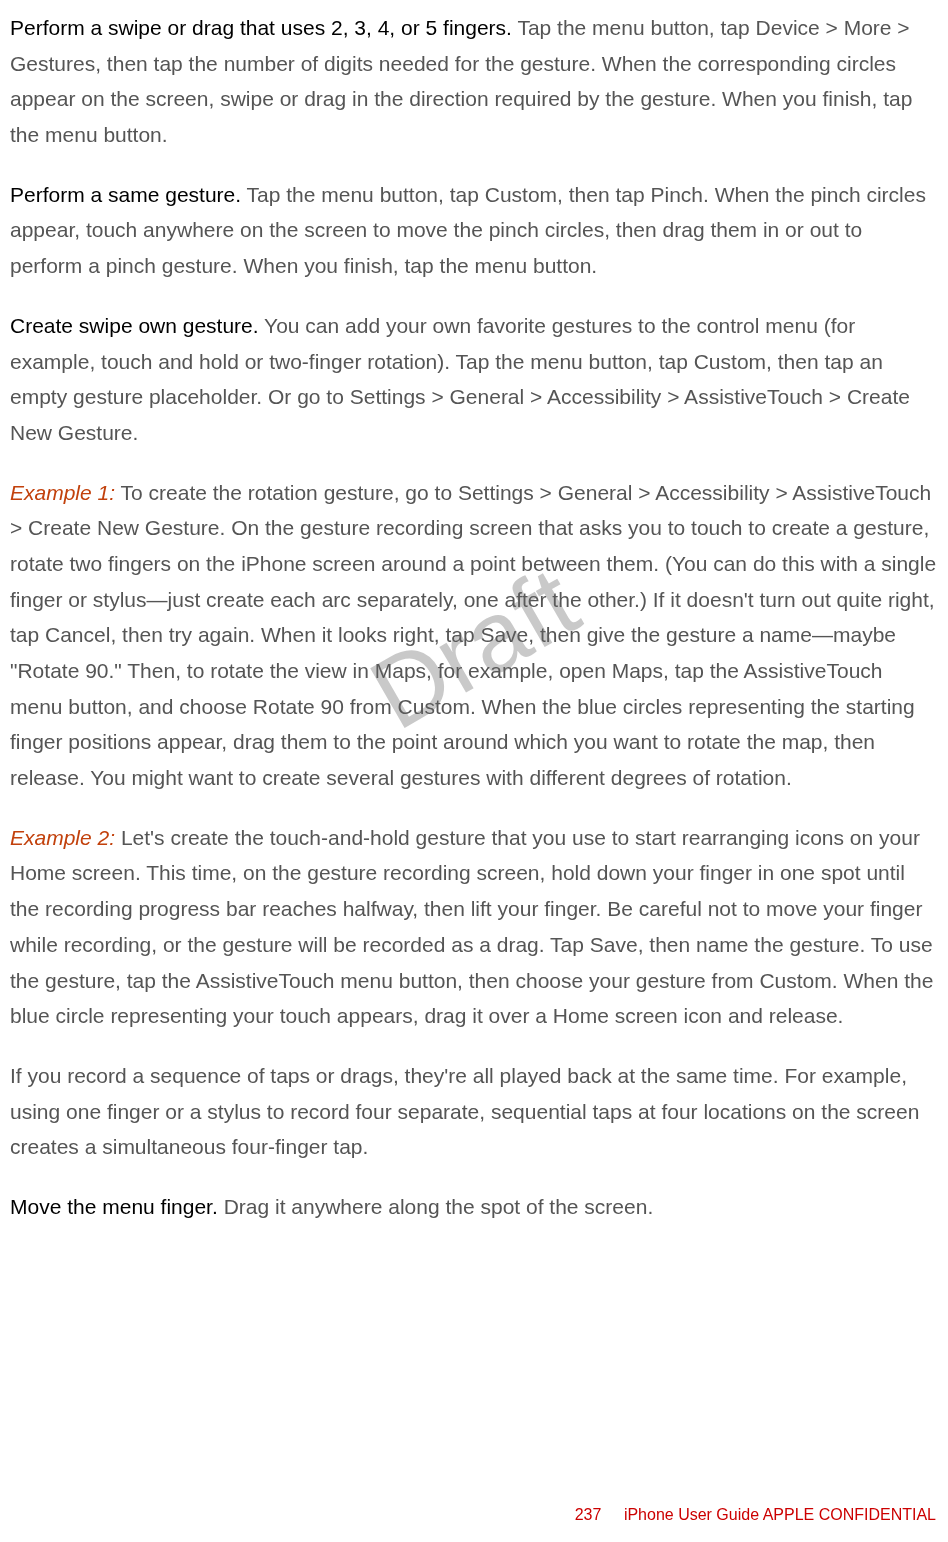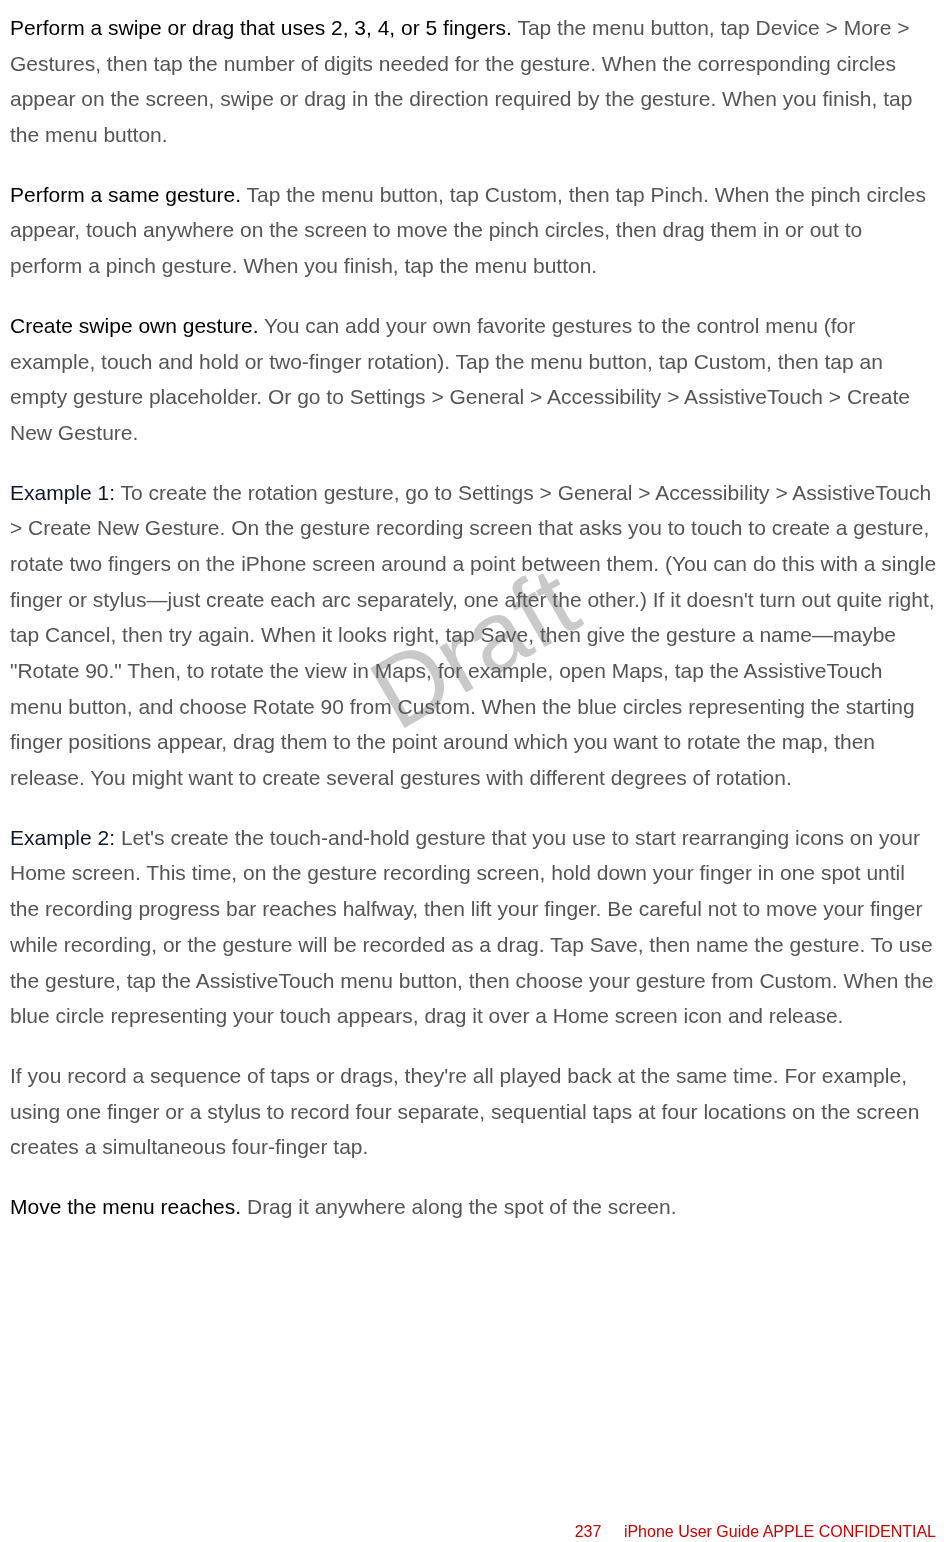--- a/index.html
+++ b/index.html
@@ -21,37 +21,38 @@
       line-height: 1.7;
     }
     p {
       margin-bottom: 24px;
     }
     .bold-lead {
       font-weight: normal;
       color: #000000;
     }
     .italic-lead {
-      color: #0f172a;
+      font-style: italic;
+      color: #c2410c;
     }
     .watermark {
       position: absolute;
       top: 42%;
       left: 50%;
       transform: translate(-50%, -50%) rotate(-30deg);
       font-size: 100px;
       color: rgba(100, 100, 100, 0.35);
       pointer-events: none;
       user-select: none;
       font-weight: 400;
       z-index: 10;
     }
     .footer {
       position: absolute;
-      bottom: 1px;
+      bottom: 18px;
       right: 12px;
       font-size: 16px;
       color: #cc0000;
     }
     .footer .page-num {
       margin-right: 18px;
     }
   </style>
 </head>
 <body>
@@ -77,21 +78,21 @@
   <p>
     <span class="italic-lead">Example 2:</span><span> Let's create the touch-and-hold gesture that you use to start rearranging icons on your Home screen. This time, on the gesture recording screen, hold down your finger in one spot until the recording progress bar reaches halfway, then lift your finger. Be careful not to move your finger while recording, or the gesture will be recorded as a drag. Tap Save, then name the gesture. To use the gesture, tap the AssistiveTouch menu button, then choose your gesture from Custom. When the blue circle representing your touch appears, drag it over a Home screen icon and release.</span>
   </p>
 
   <p>
     <span>If you record a sequence of taps or drags, they're all played back at the same time. For example, using one finger or a stylus to record four separate, sequential taps at four locations on the screen creates a simultaneous four-finger tap.</span>
   </p>
 
 
   <p>
-    <span class="bold-lead">Move the menu reaches.</span><span> Drag it anywhere along the spot of the screen.</span>
+    <span class="bold-lead">Move the menu finger.</span><span> Drag it anywhere along the spot of the screen.</span>
   </p>
 
 
 </div>
 
 <div class="watermark">Draft</div>
 
 <div class="footer">
   <span class="page-num">237</span>
   <span>iPhone User Guide</span><span>  APPLE CONFIDENTIAL</span>

